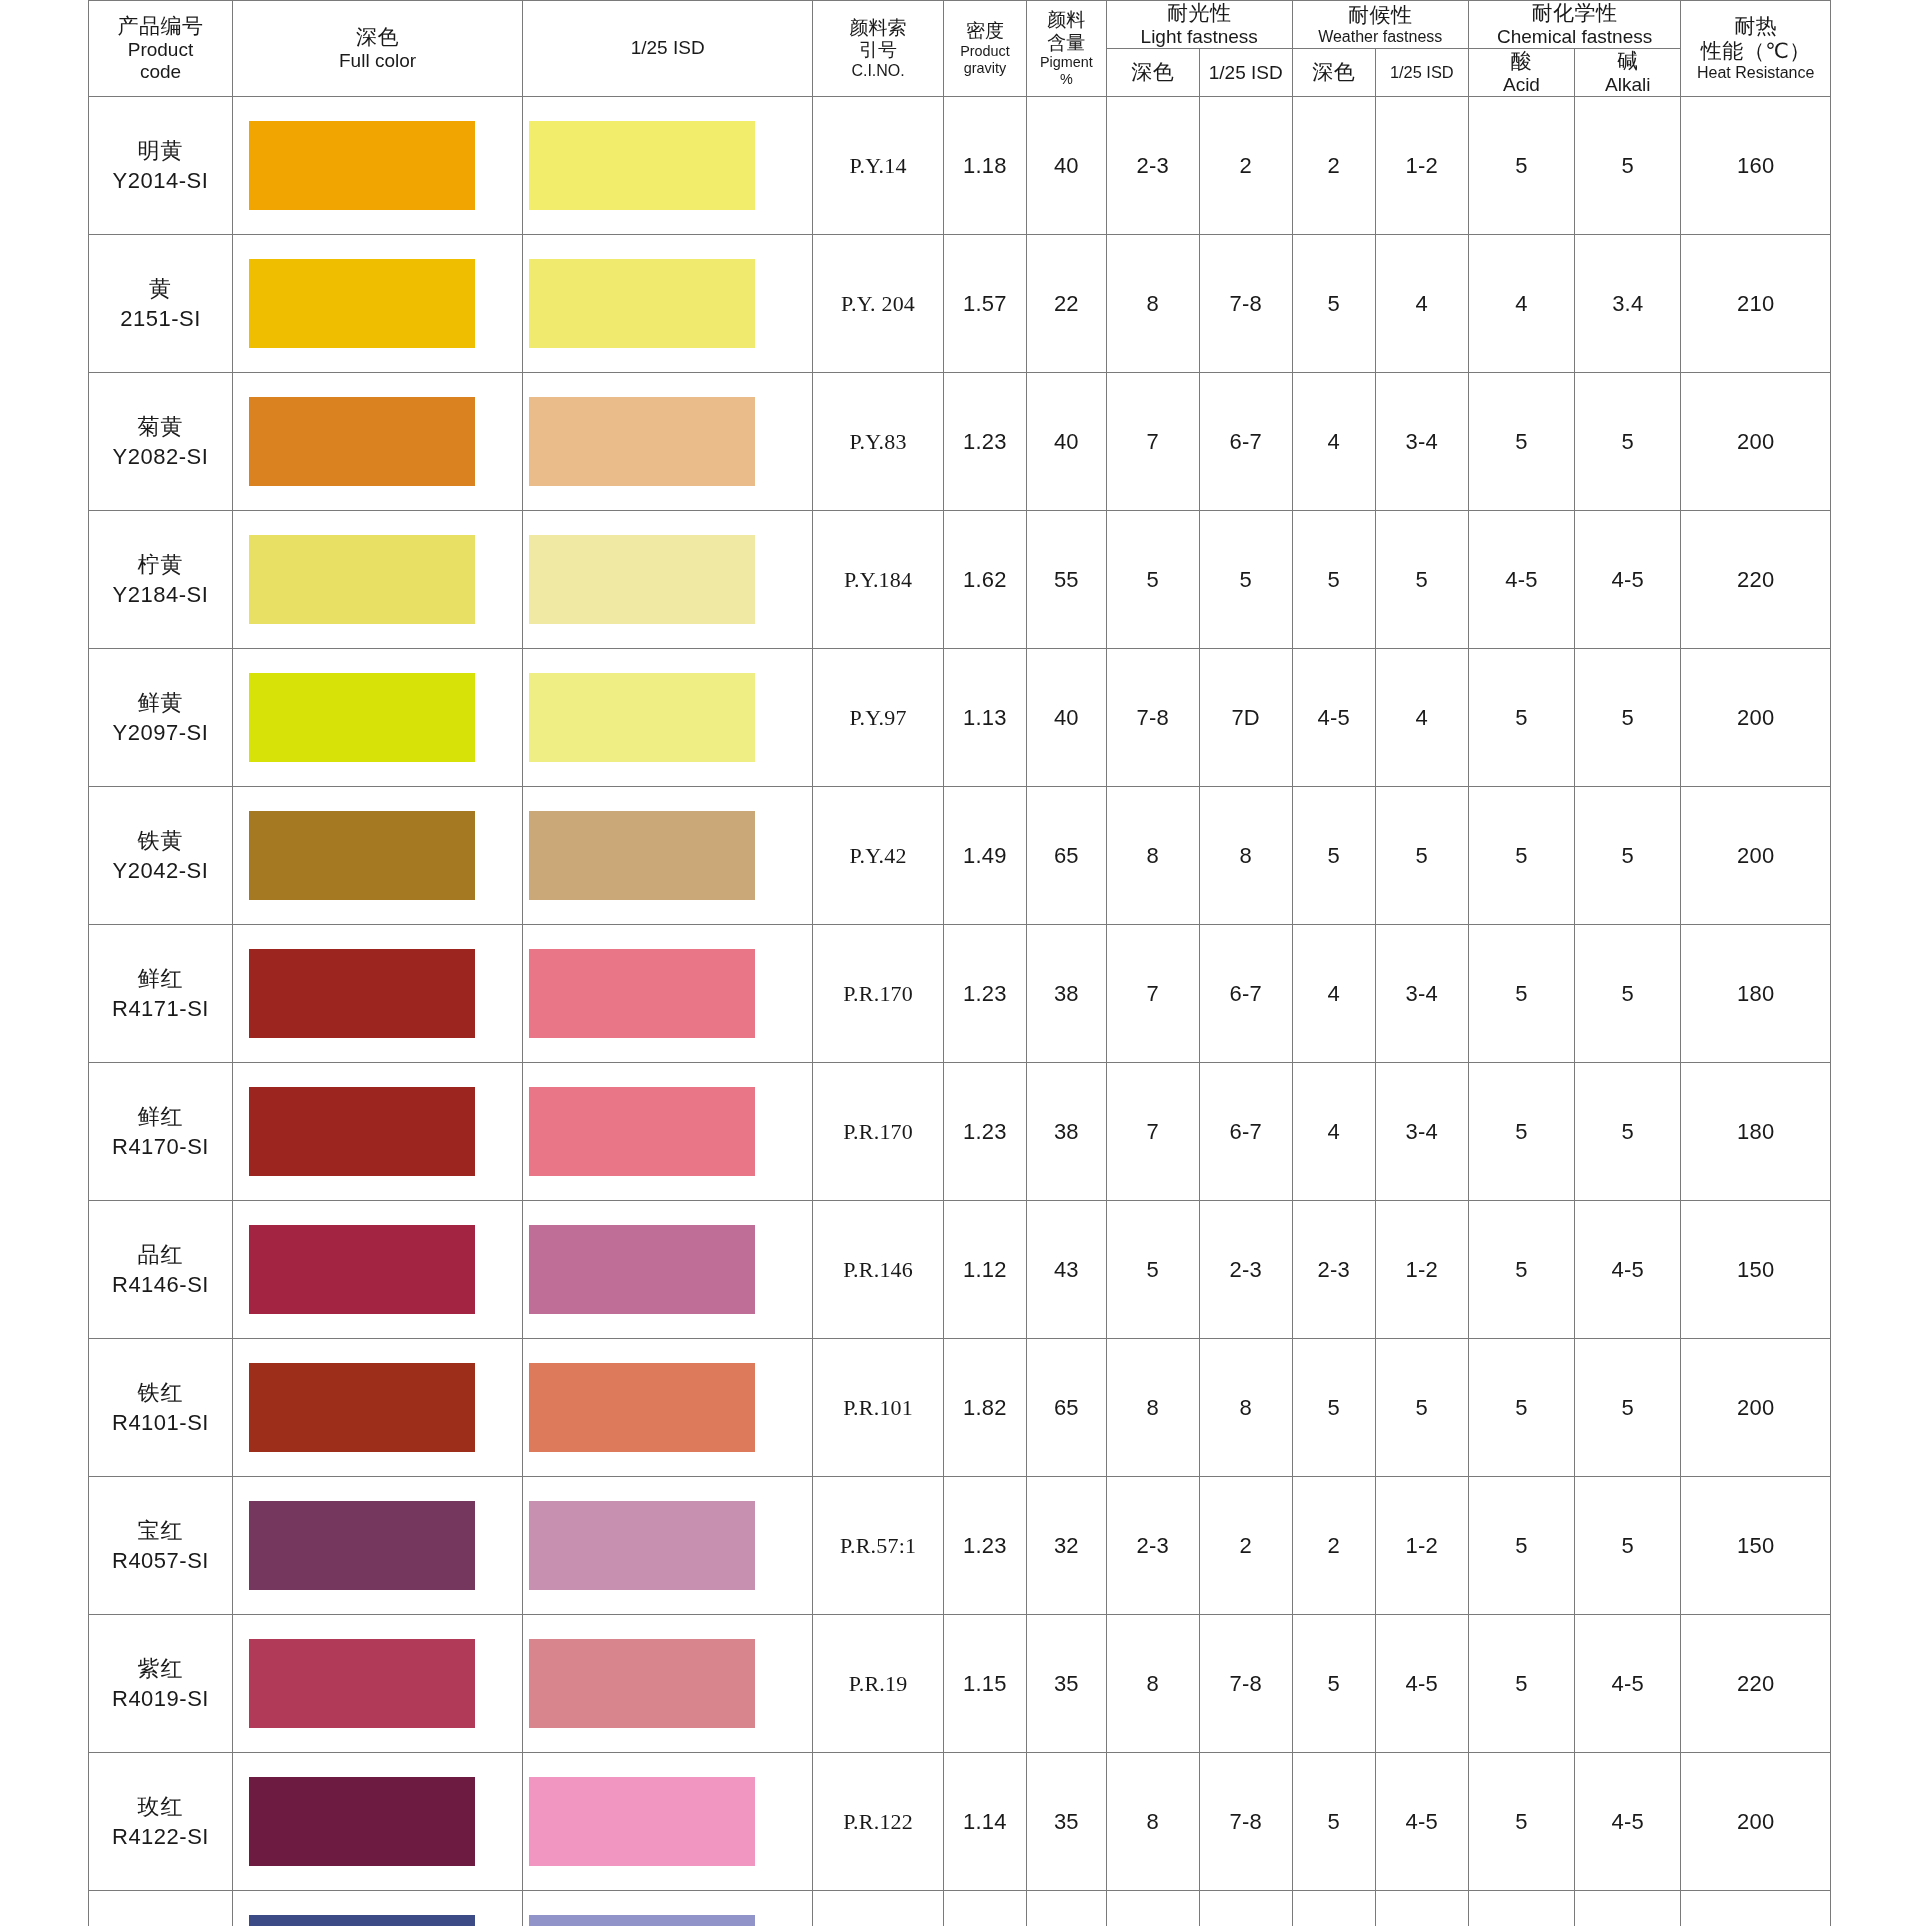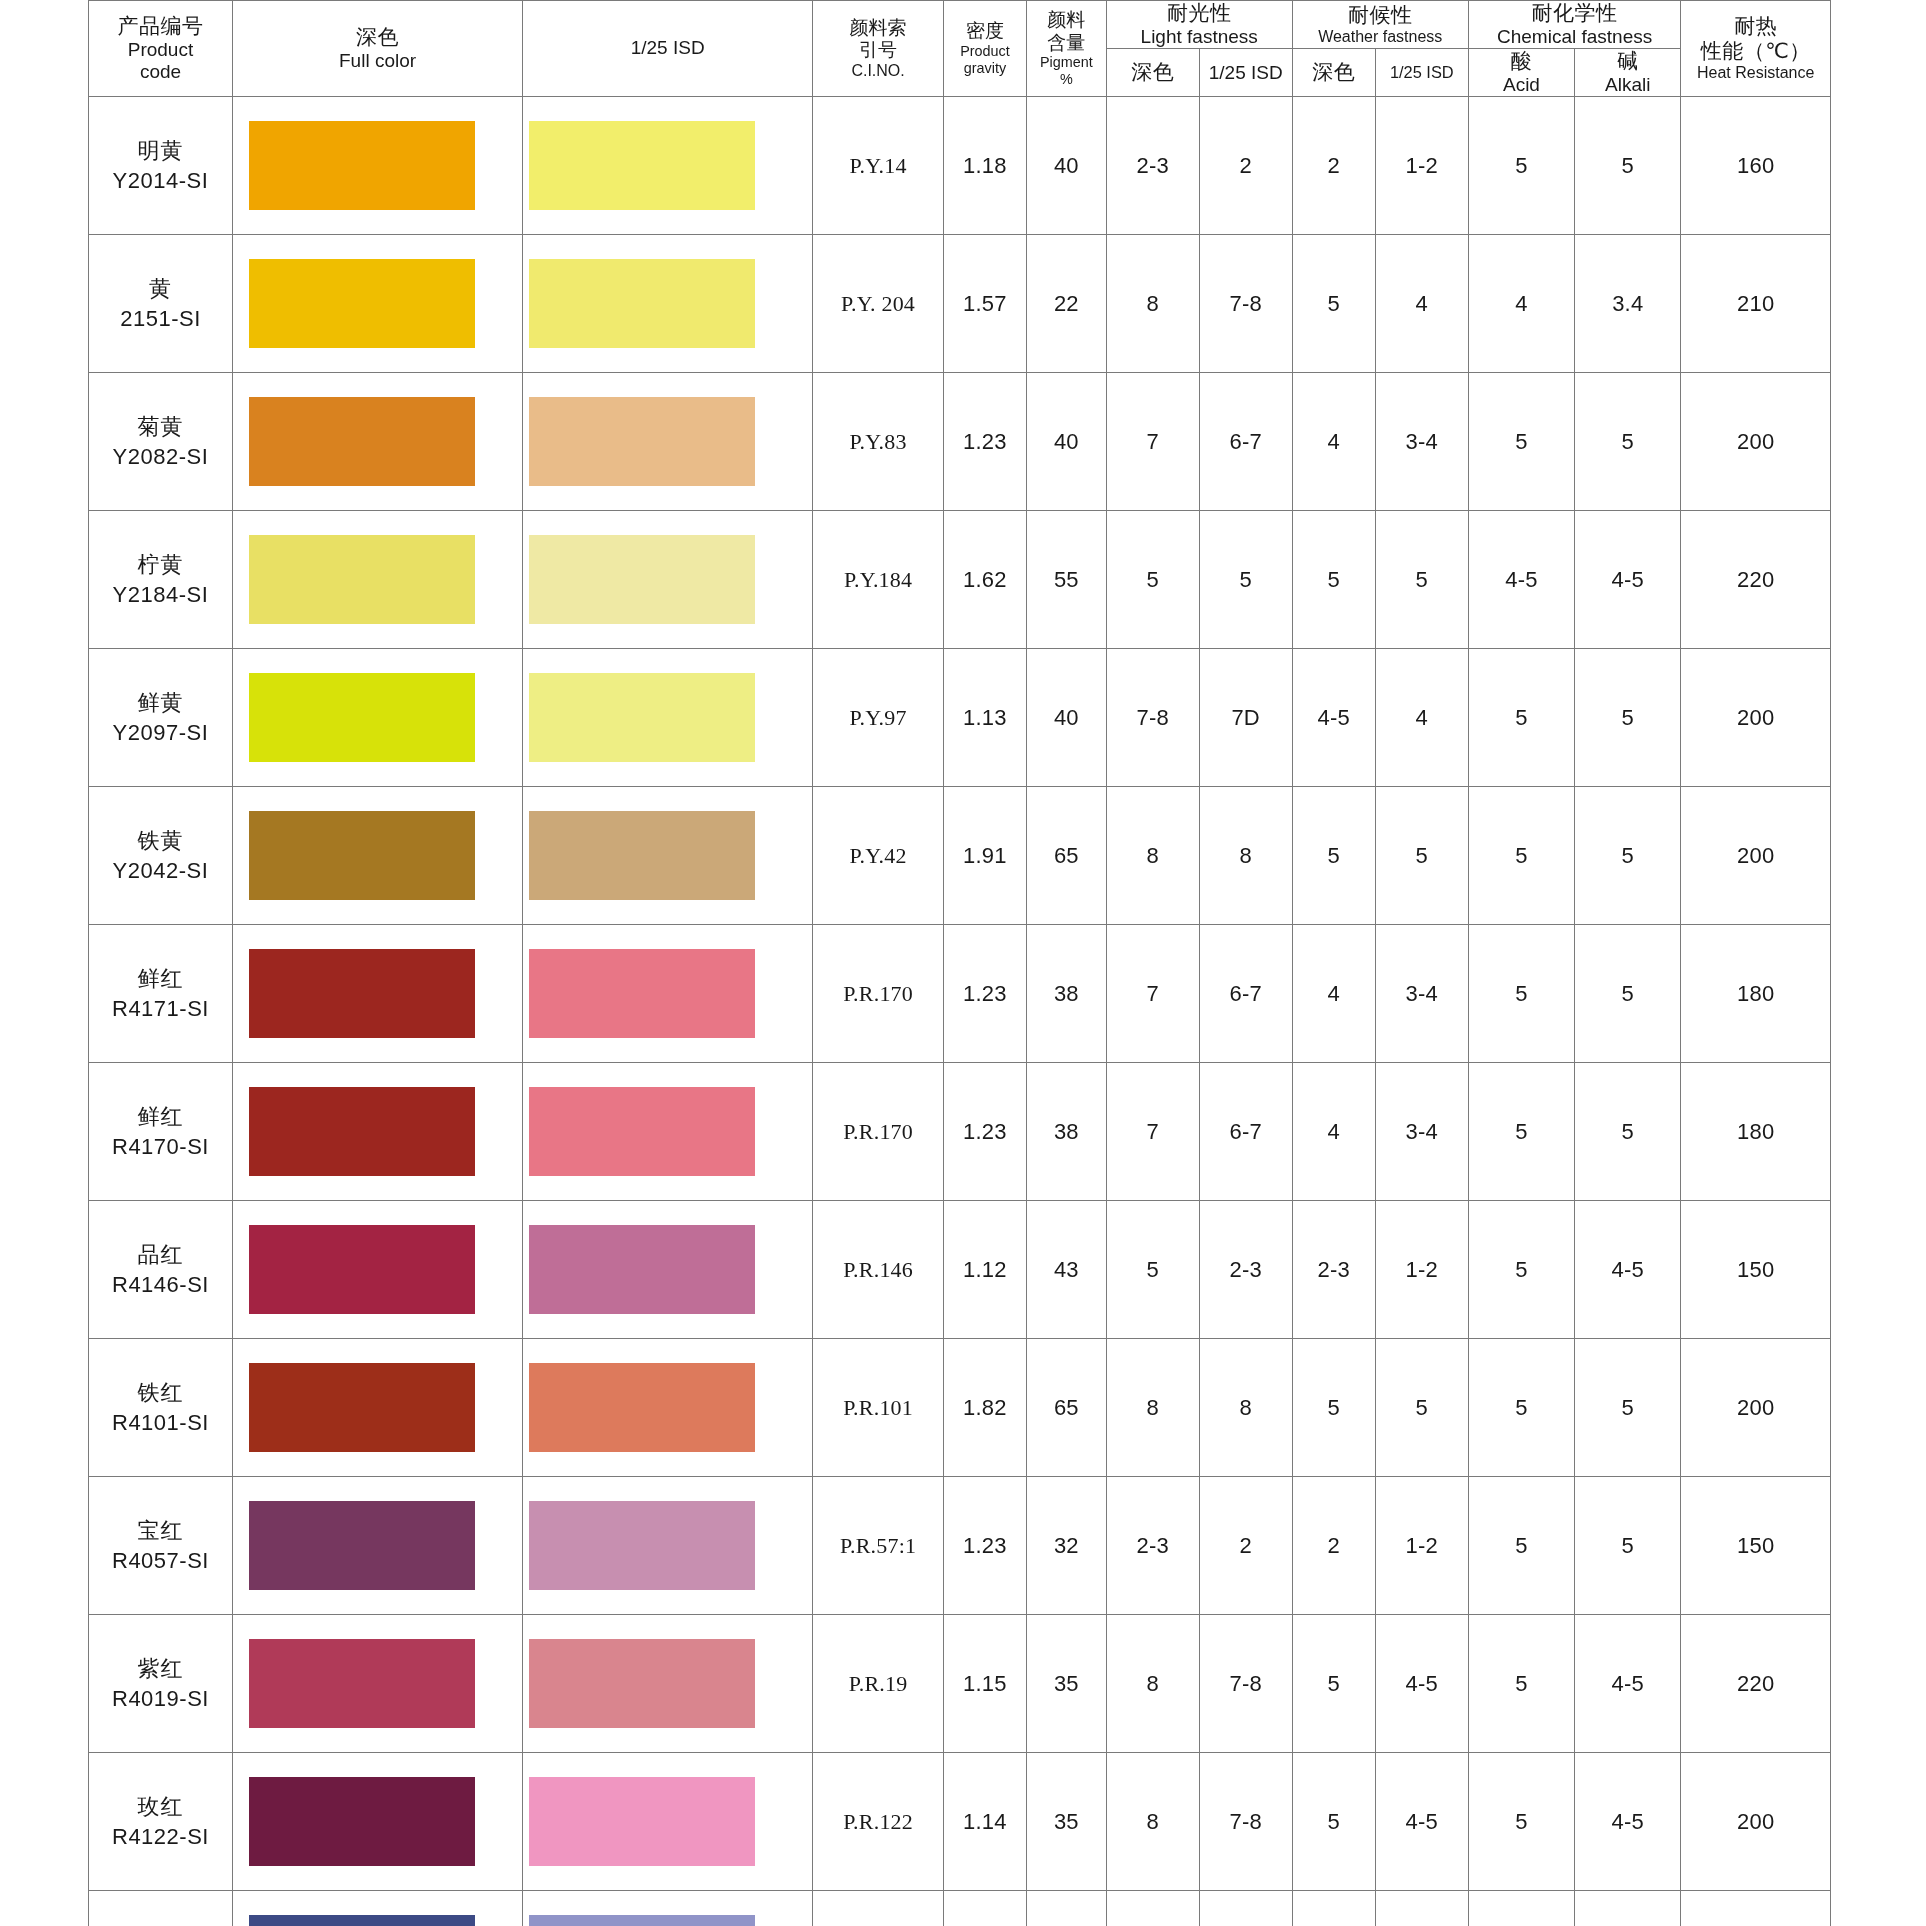--- a/index.html
+++ b/index.html
@@ -291,21 +291,21 @@
             <span class="cn">铁黄</span>
             <span class="sku">Y2042-SI</span>
           </td>
           <td class="swatchcell full">
             <div class="swatch" style="background: rgb(165, 120, 34);"></div>
           </td>
           <td class="swatchcell isd">
             <div class="swatch" style="background: rgb(203, 168, 120);"></div>
           </td>
           <td class="ci">P.Y.42</td>
-          <td class="val">1.91</td>
+          <td class="val">1.49</td>
           <td class="val">65</td>
           <td class="val">8</td>
           <td class="val">8</td>
           <td class="val">5</td>
           <td class="val">5</td>
           <td class="val">5</td>
           <td class="val">5</td>
           <td class="val">200</td>
         </tr>
         <tr>

